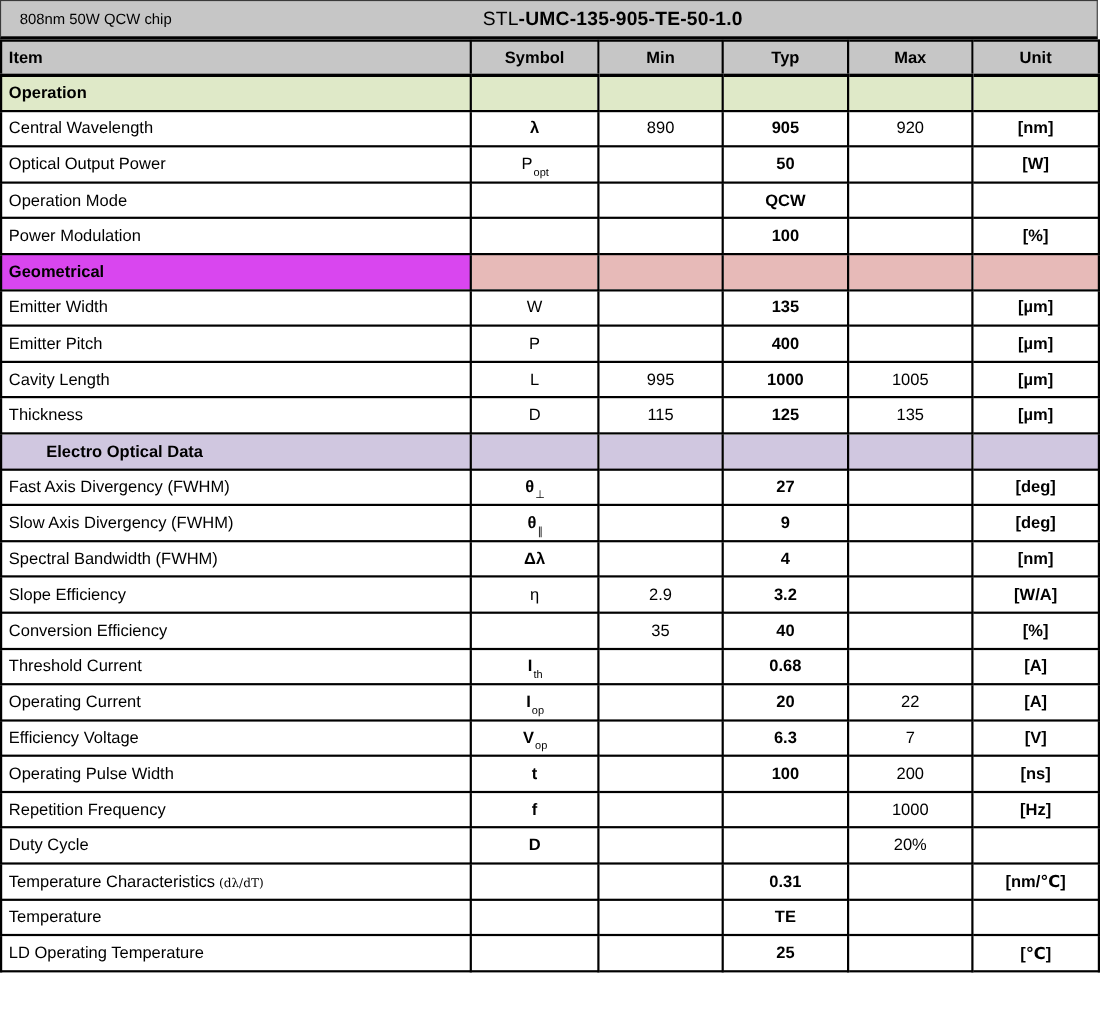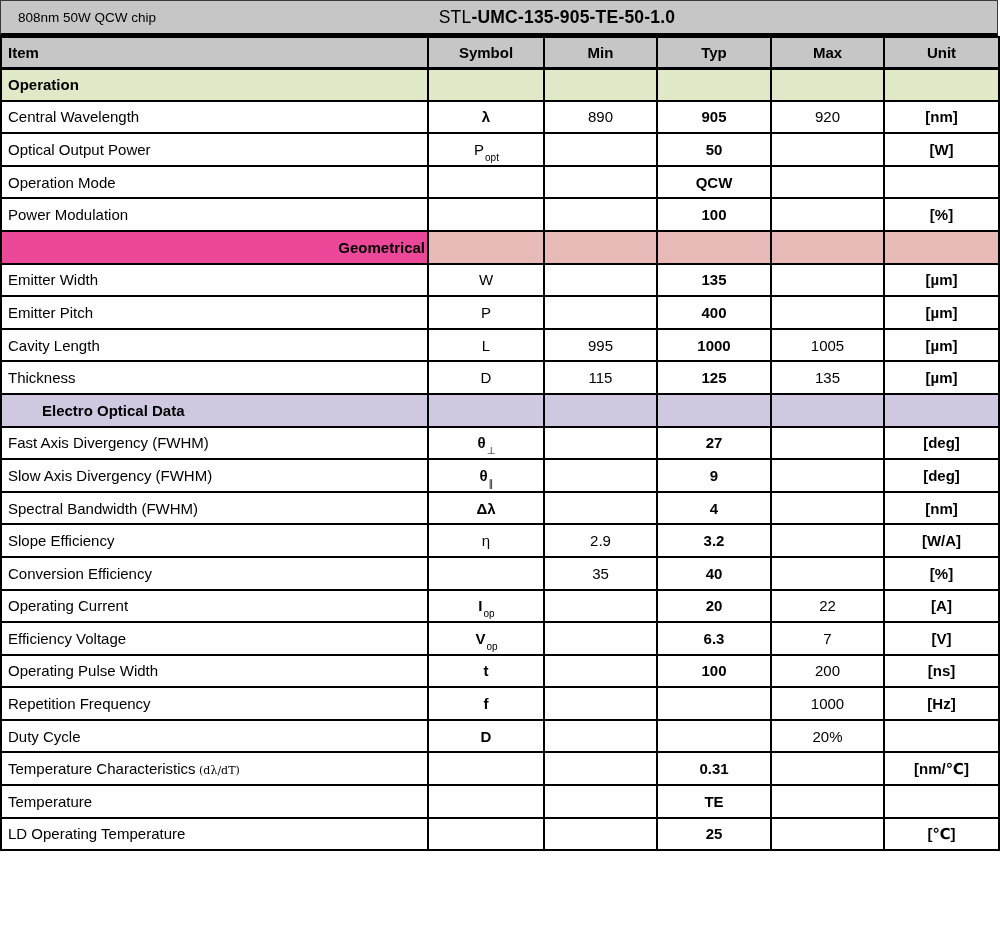--- a/index.html
+++ b/index.html
@@ -143,21 +143,21 @@
         </tr>
         <tr>
           <td class="item-cell">Power Modulation</td>
           <td></td>
           <td></td>
           <td class="b">100</td>
           <td></td>
           <td class="b">[%]</td>
         </tr>
         <tr>
-          <td class="item-cell section-label" style="background: #ec4899; text-align: right;">Geometrical</td>
+          <td class="item-cell section-label" style="background: #d946ef;">Geometrical</td>
           <td style="background: rgb(231, 186, 184);"></td>
           <td style="background: rgb(231, 186, 184);"></td>
           <td style="background: rgb(231, 186, 184);"></td>
           <td style="background: rgb(231, 186, 184);"></td>
           <td style="background: rgb(231, 186, 184);"></td>
         </tr>
         <tr>
           <td class="item-cell">Emitter Width</td>
           <td><span>W</span></td>
           <td></td>
@@ -231,20 +231,28 @@
         </tr>
         <tr>
           <td class="item-cell">Conversion Efficiency</td>
           <td></td>
           <td>35</td>
           <td class="b">40</td>
           <td></td>
           <td class="b">[%]</td>
         </tr>
         <tr>
+          <td class="item-cell">Threshold Current</td>
+          <td><span class="b">I</span><sub>th</sub></td>
+          <td></td>
+          <td class="b">0.68</td>
+          <td></td>
+          <td class="b">[A]</td>
+        </tr>
+        <tr>
           <td class="item-cell">Operating Current</td>
           <td><span class="b">I</span><sub>op</sub></td>
           <td></td>
           <td class="b">20</td>
           <td>22</td>
           <td class="b">[A]</td>
         </tr>
         <tr>
           <td class="item-cell">Efficiency Voltage</td>
           <td><span class="b">V</span><sub>op</sub></td>

